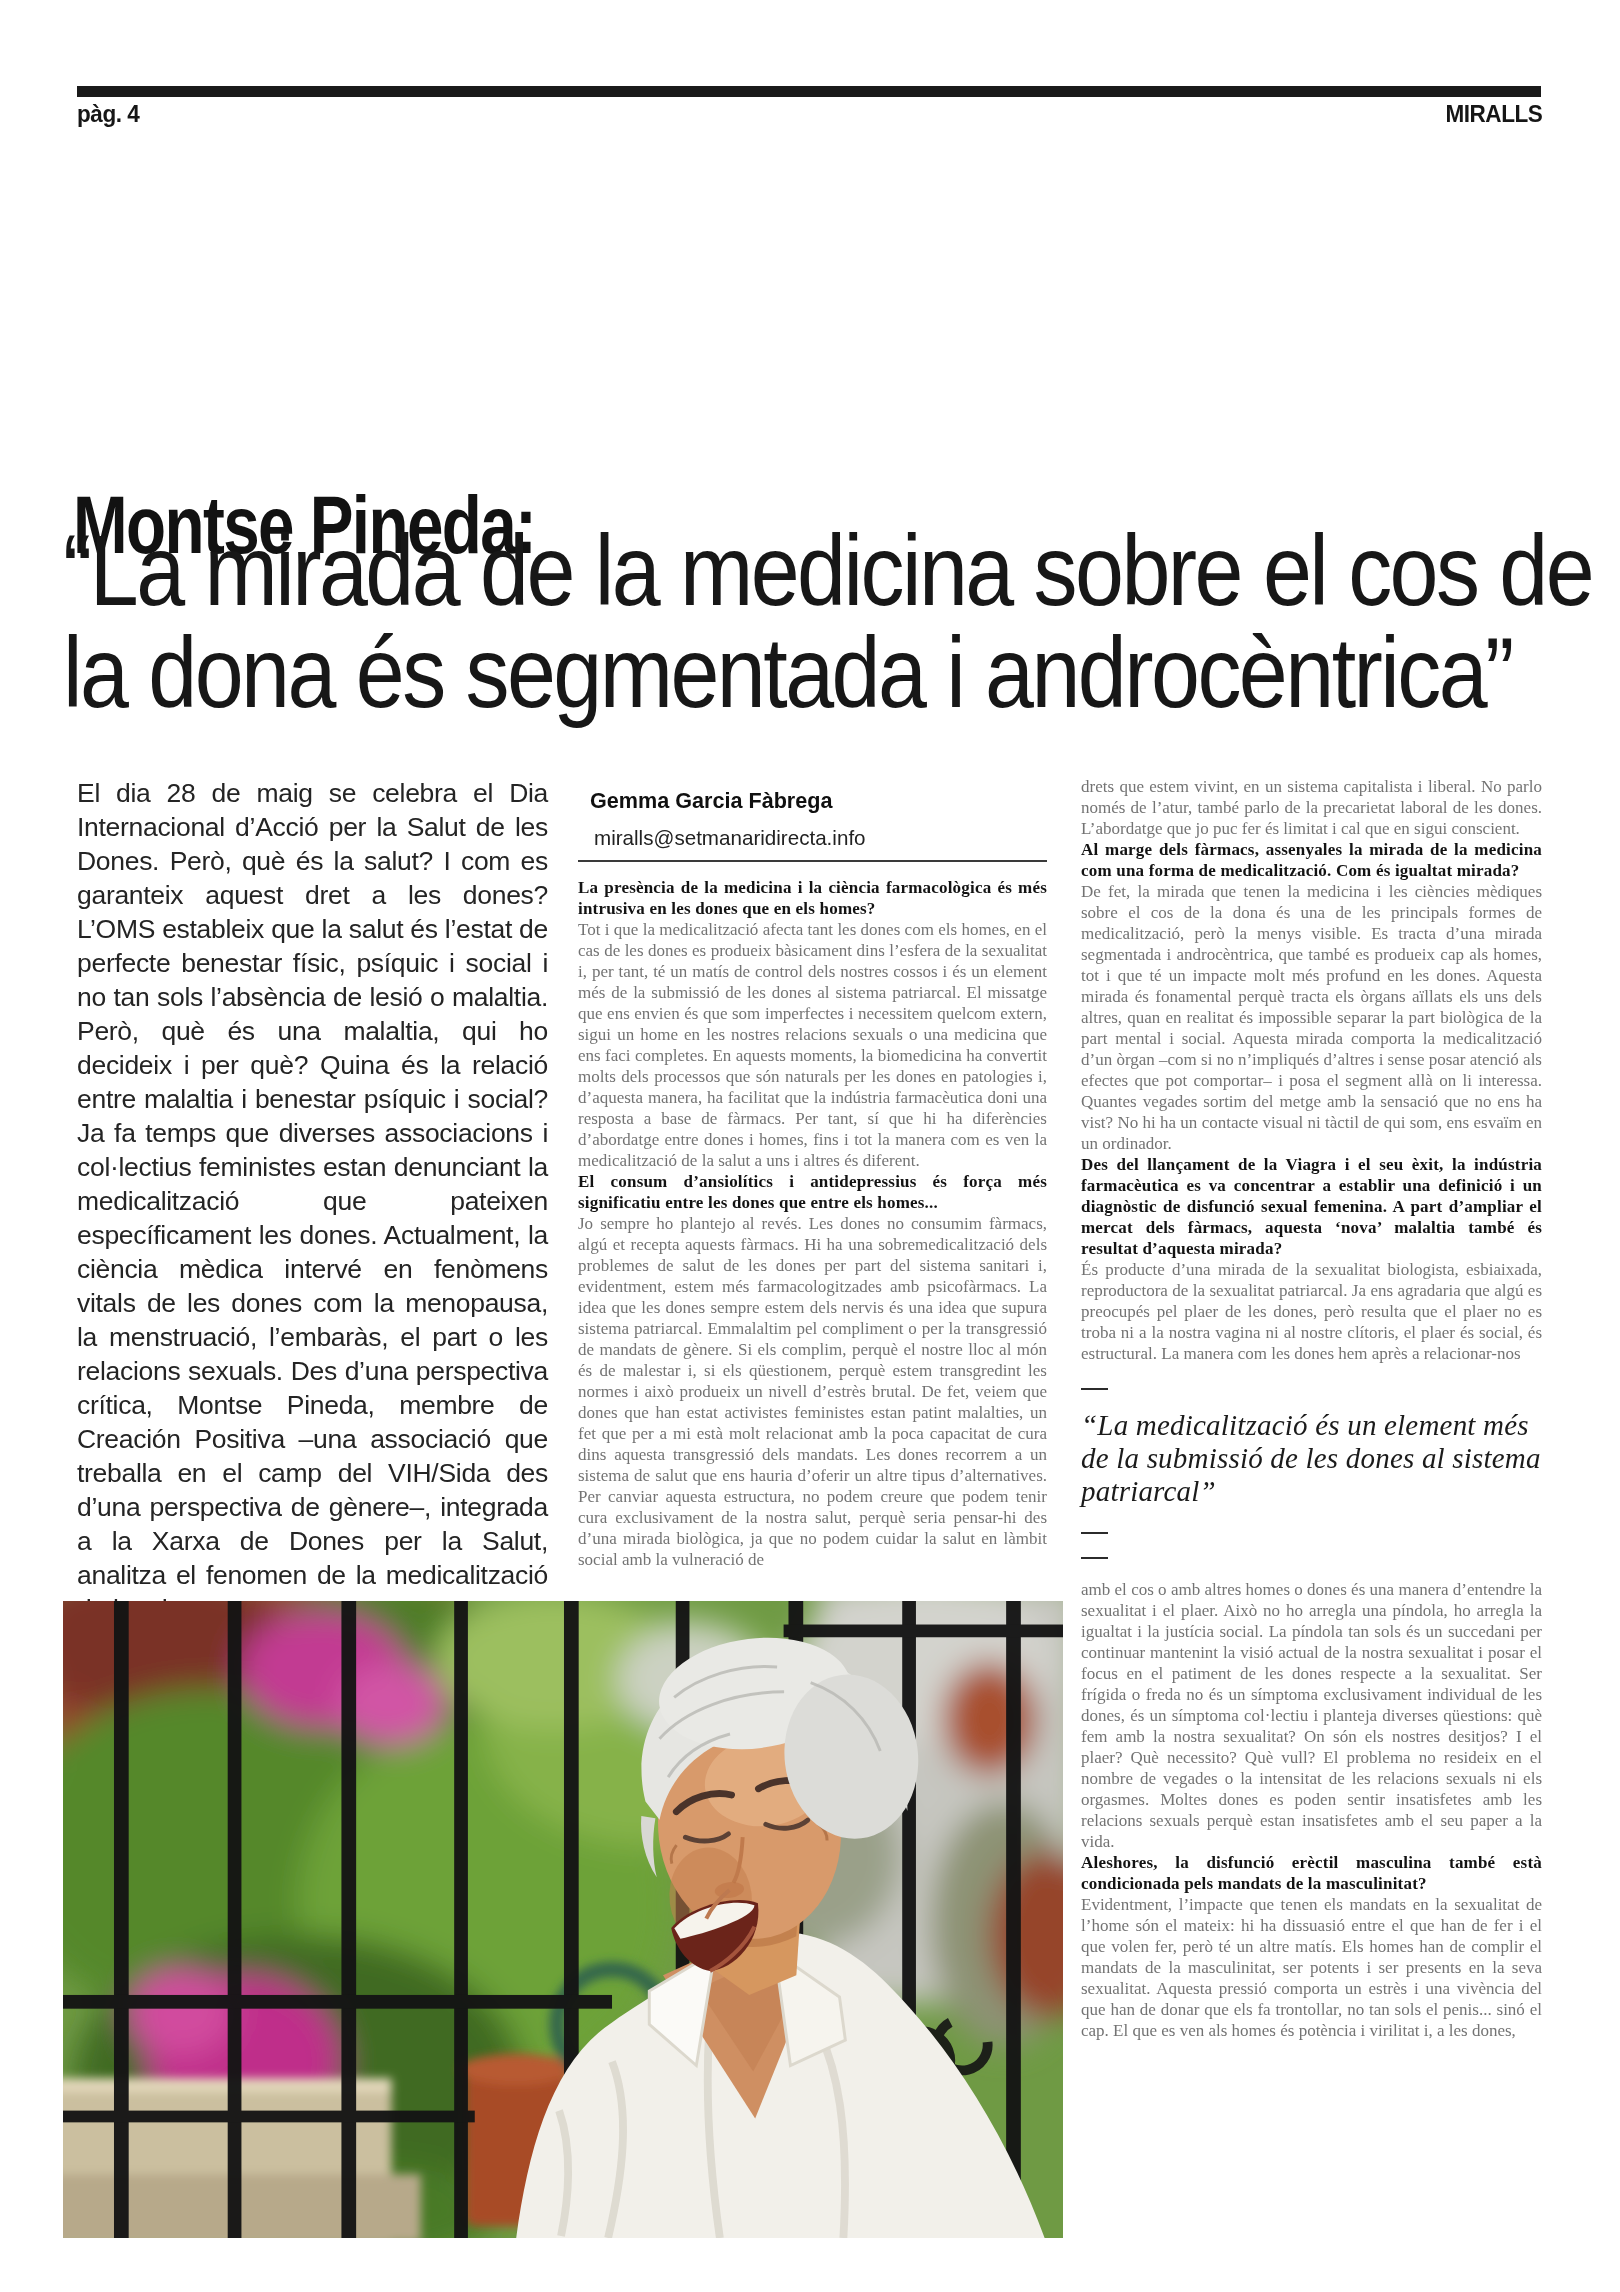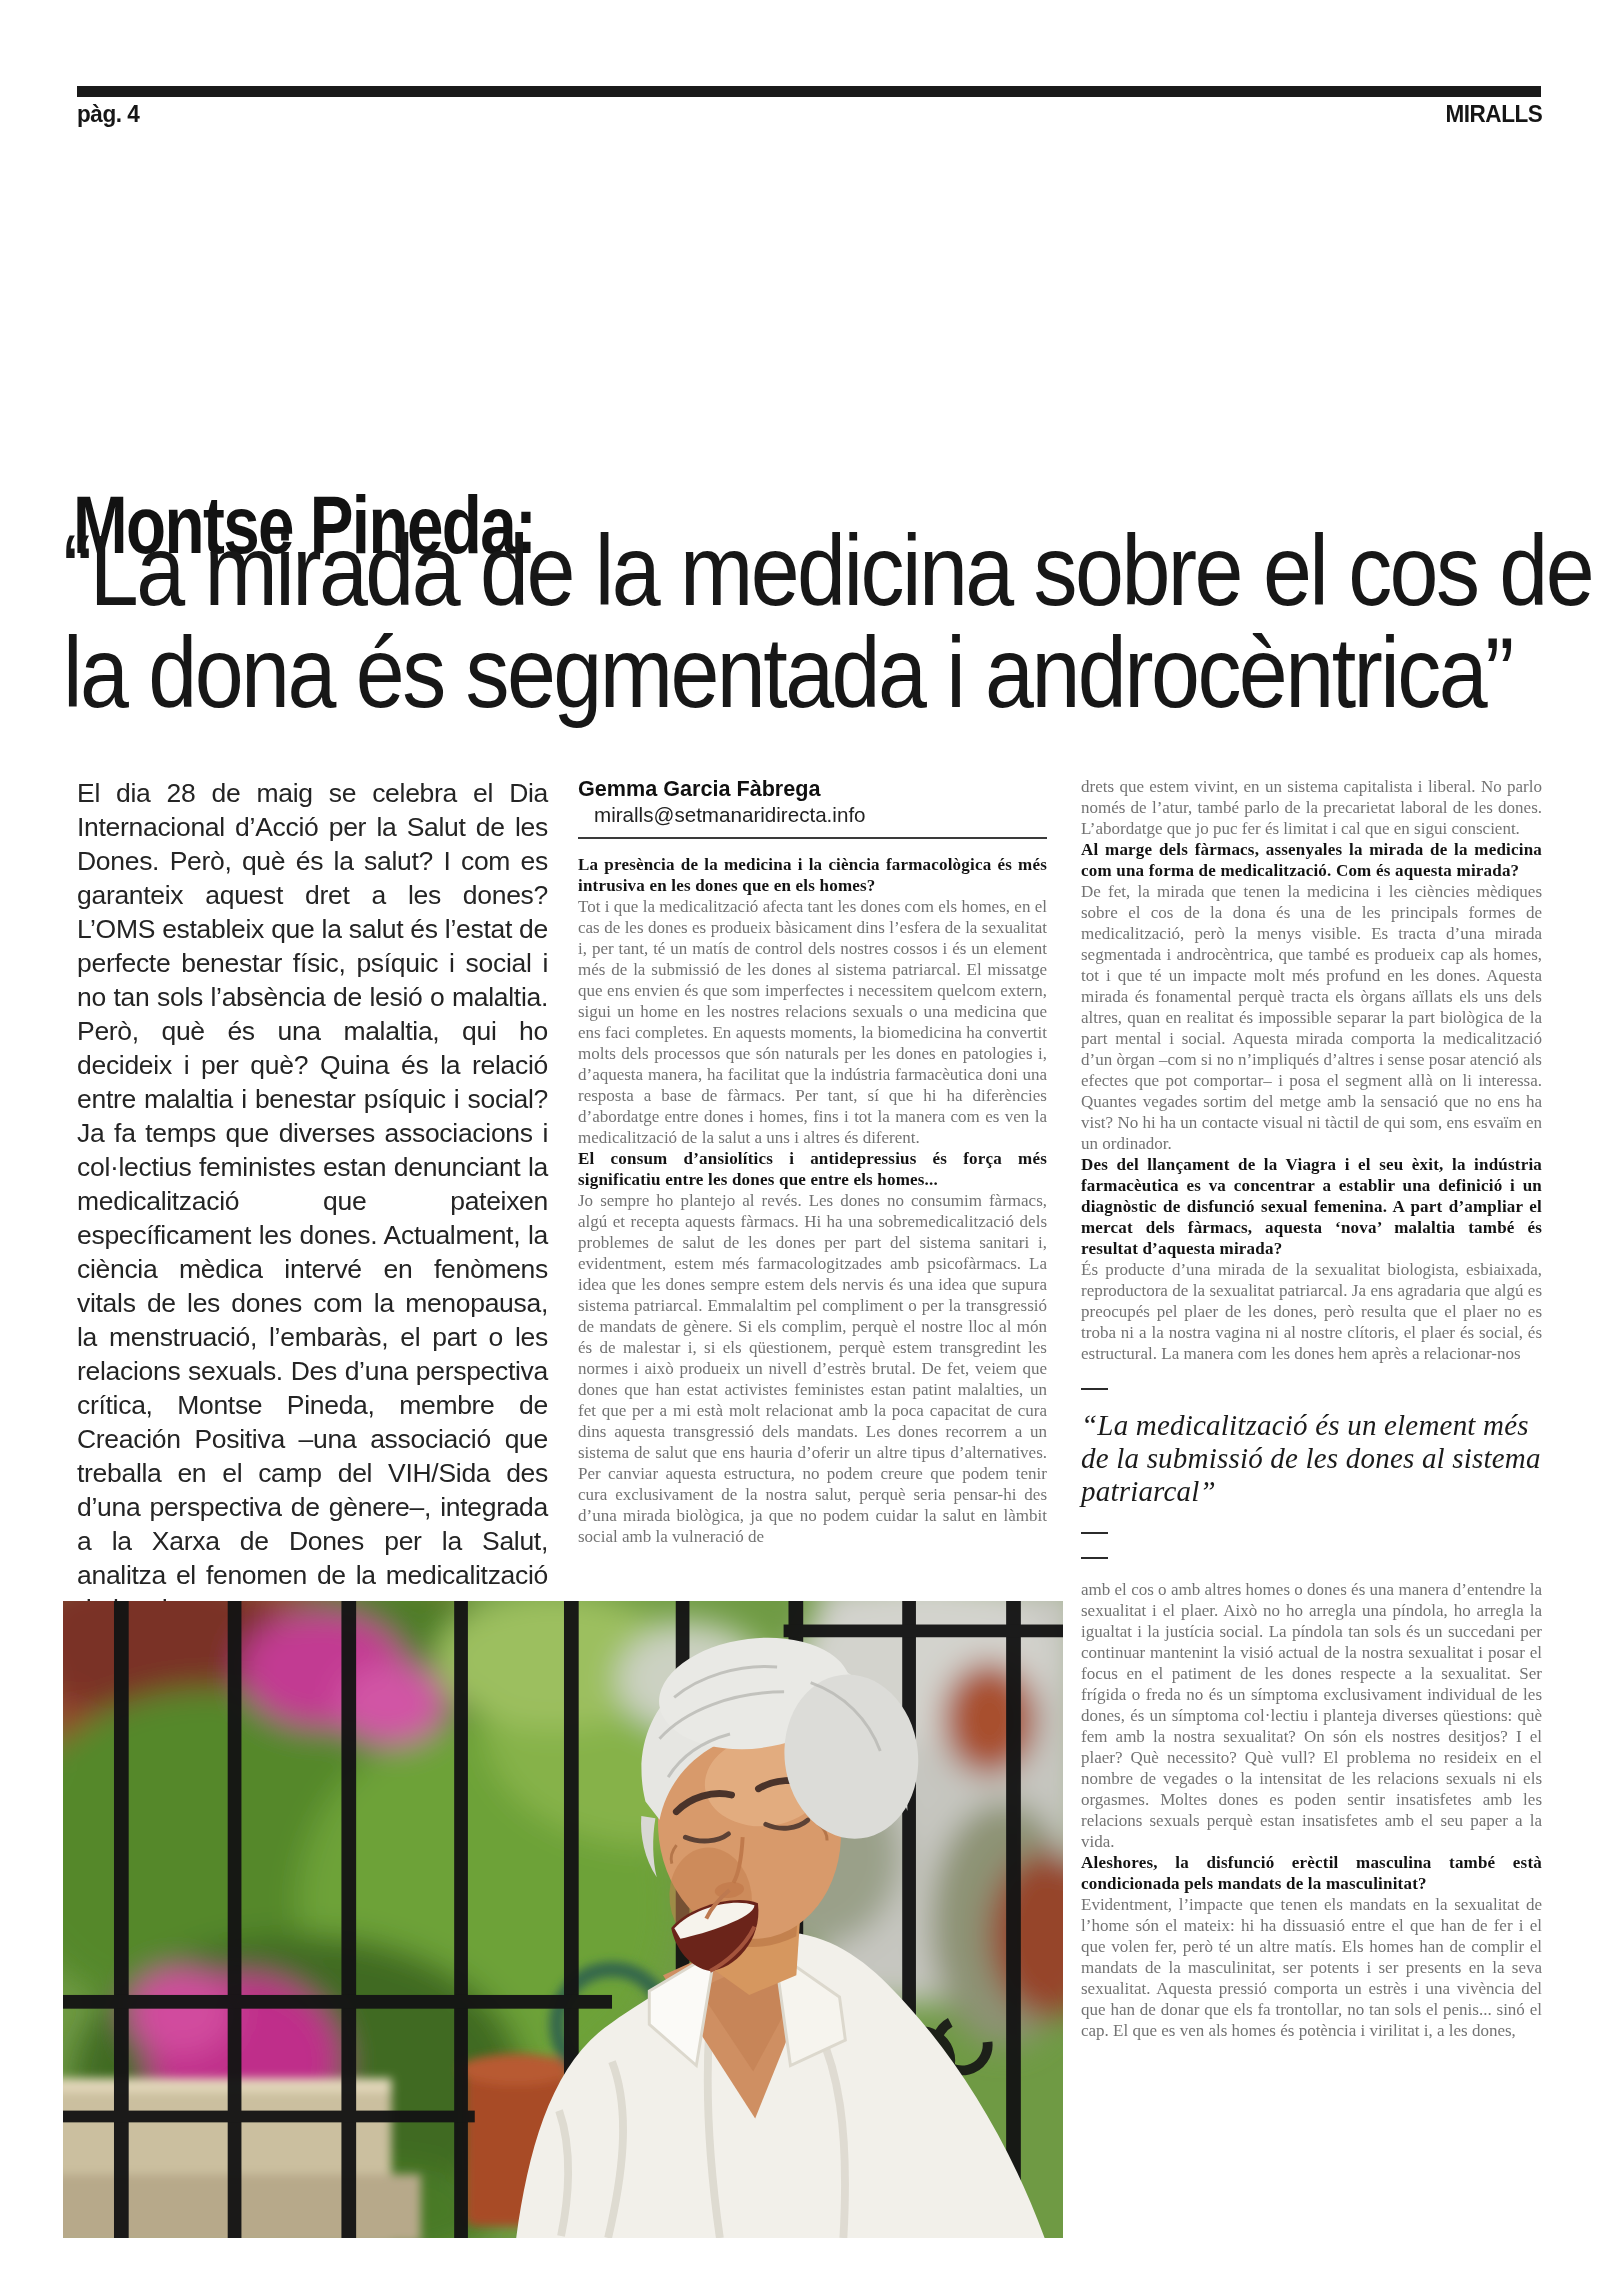--- a/index.html
+++ b/index.html
@@ -37,21 +37,21 @@
   .col{position:absolute;top:776px;}
   .col-left{left:77px;width:471px;}
   .intro{
     margin:0;font-family:"Liberation Sans", sans-serif;
     font-size:26.5px;line-height:34px;letter-spacing:-0.3px;
     text-align:justify;color:#242424;
   }
   .col-mid{left:578px;width:469px;height:828px;overflow:hidden;}
   .col-right{left:1081px;width:461px;}
   .byline-name{
-    margin:0;font-family:"Liberation Sans", sans-serif;font-weight:bold;
+    margin:12px;font-family:"Liberation Sans", sans-serif;font-weight:bold;
     font-size:21.6px;line-height:25.5px;color:#101010;
   }
   .byline-email{
     margin:1px 16px 0;font-family:"Liberation Sans", sans-serif;
     font-size:20.6px;line-height:24.5px;color:#222;
   }
   .byline-rule{border:none;border-top:2px solid #3a3a3a;margin:9.8px 0 15.7px;}
   .blk{margin:0;font-size:17px;line-height:21px;text-align:justify;color:#737373;}
   .blk.question{font-weight:bold;letter-spacing:0.2px;color:#131313;}
   .blk.pullquote{
@@ -86,21 +86,21 @@
       <p class="blk question">La presència de la medicina i la ciència farmacològica és més intrusiva en les dones que en els homes?</p>
       <p class="blk answer">Tot i que la medicalització afecta tant les dones com els homes, en el cas de les dones es produeix bàsicament dins l’esfera de la sexualitat i, per tant, té un matís de control dels nostres cossos i és un element més de la submissió de les dones al sistema patriarcal. El missatge que ens envien és que som imperfectes i necessitem quelcom extern, sigui un home en les nostres relacions sexuals o una medicina que ens faci completes. En aquests moments, la biomedicina ha convertit molts dels processos que són naturals per les dones en patologies i, d’aquesta manera, ha facilitat que la indústria farmacèutica doni una resposta a base de fàrmacs. Per tant, sí que hi ha diferències d’abordatge entre dones i homes, fins i tot la manera com es ven la medicalització de la salut a uns i altres és diferent.</p>
       <p class="blk question">El consum d’ansiolítics i antidepressius és força més significatiu entre les dones que entre els homes...</p>
       <p class="blk answer">Jo sempre ho plantejo al revés. Les dones no consumim fàrmacs, algú et recepta aquests fàrmacs. Hi ha una sobremedicalització dels problemes de salut de les dones per part del sistema sanitari i, evidentment, estem més farmacologitzades amb psicofàrmacs. La idea que les dones sempre estem dels nervis és una idea que supura sistema patriarcal. Emmalaltim pel compliment o per la transgressió de mandats de gènere. Si els complim, perquè el nostre lloc al món és de malestar i, si els qüestionem, perquè estem transgredint les normes i això produeix un nivell d’estrès brutal. De fet, veiem que dones que han estat activistes feministes estan patint malalties, un fet que per a mi està molt relacionat amb la poca capacitat de cura dins aquesta transgressió dels mandats. Les dones recorrem a un sistema de salut que ens hauria d’oferir un altre tipus d’alternatives. Per canviar aquesta estructura, no podem creure que podem tenir cura exclusivament de la nostra salut, perquè seria pensar-hi des d’una mirada biològica, ja que no podem cuidar la salut en làmbit social amb la vulneració de</p>
     </div>
 </div>
 
 <div class="col col-right">
   <div id="col-right-blocks">
       <p class="blk answer">drets que estem vivint, en un sistema capitalista i liberal. No parlo només de l’atur, també parlo de la precarietat laboral de les dones. L’abordatge que jo puc fer és limitat i cal que en sigui conscient.</p>
-      <p class="blk question">Al marge dels fàrmacs, assenyales la mirada de la medicina com una forma de medicalització. Com és aquesta mirada?</p>
+      <p class="blk question">Al marge dels fàrmacs, assenyales la mirada de la medicina com una forma de medicalització. Com és igualtat mirada?</p>
       <p class="blk answer">De fet, la mirada que tenen la medicina i les ciències mèdiques sobre el cos de la dona és una de les principals formes de medicalització, però la menys visible. Es tracta d’una mirada segmentada i androcèntrica, que també es produeix cap als homes, tot i que té un impacte molt més profund en les dones. Aquesta mirada és fonamental perquè tracta els òrgans aïllats els uns dels altres, quan en realitat és impossible separar la part biològica de la part mental i social. Aquesta mirada comporta la medicalització d’un òrgan –com si no n’impliqués d’altres i sense posar atenció als efectes que pot comportar– i posa el segment allà on li interessa. Quantes vegades sortim del metge amb la sensació que no ens ha vist? No hi ha un contacte visual ni tàctil de qui som, ens esvaïm en un ordinador.</p>
       <p class="blk question">Des del llançament de la Viagra i el seu èxit, la indústria farmacèutica es va concentrar a establir una definició i un diagnòstic de disfunció sexual femenina. A part d’ampliar el mercat dels fàrmacs, aquesta ‘nova’ malaltia també és resultat d’aquesta mirada?</p>
       <p class="blk answer">És producte d’una mirada de la sexualitat biologista, esbiaixada, reproductora de la sexualitat patriarcal. Ja ens agradaria que algú es preocupés pel plaer de les dones, però resulta que el plaer no es troba ni a la nostra vagina ni al nostre clítoris, el plaer és social, és estructural. La manera com les dones hem après a relacionar-nos</p>
       <p class="blk dash"></p>
       <blockquote class="blk pullquote">“La medicalització és un element més de la submissió de les dones al sistema patriarcal”</blockquote>
       <p class="blk dash"></p>
       <p class="blk dash"></p>
       <p class="blk answer">amb el cos o amb altres homes o dones és una manera d’entendre la sexualitat i el plaer. Això no ho arregla una píndola, ho arregla la igualtat i la justícia social. La píndola tan sols és un succedani per continuar mantenint la visió actual de la nostra sexualitat i posar el focus en el patiment de les dones respecte a la sexualitat. Ser frígida o freda no és un símptoma exclusivament individual de les dones, és un símptoma col·lectiu i planteja diverses qüestions: què fem amb la nostra sexualitat? On són els nostres desitjos? I el plaer? Què necessito? Què vull? El problema no resideix en el nombre de vegades o la intensitat de les relacions sexuals ni els orgasmes. Moltes dones es poden sentir insatisfetes amb les relacions sexuals perquè estan insatisfetes amb el seu paper a la vida.</p>
       <p class="blk question">Aleshores, la disfunció erèctil masculina també està condicionada pels mandats de la masculinitat?</p>
       <p class="blk answer">Evidentment, l’impacte que tenen els mandats en la sexualitat de l’home són el mateix: hi ha dissuasió entre el que han de fer i el que volen fer, però té un altre matís. Els homes han de complir el mandats de la masculinitat, ser potents i ser presents en la seva sexualitat. Aquesta pressió comporta un estrès i una vivència del que han de donar que els fa trontollar, no tan sols el penis... sinó el cap. El que es ven als homes és potència i virilitat i, a les dones,</p>

